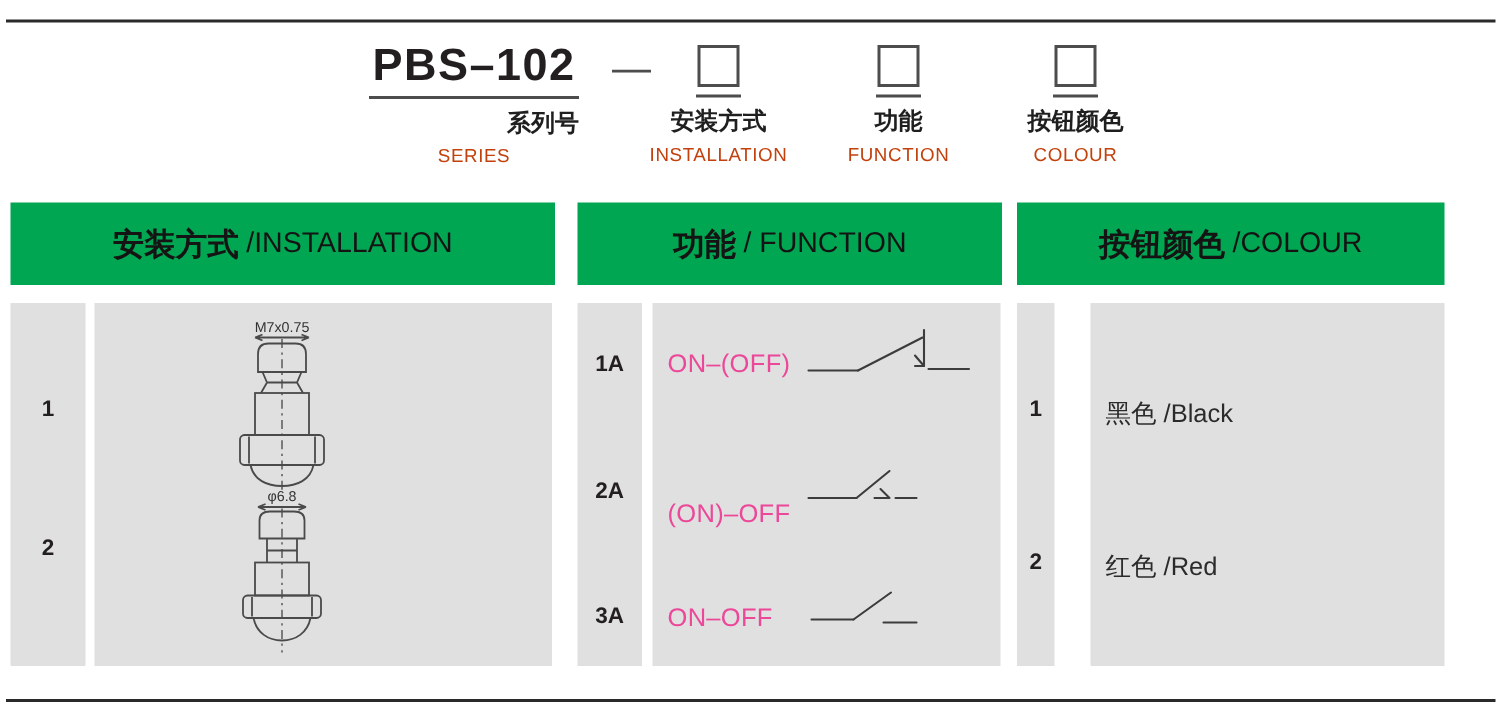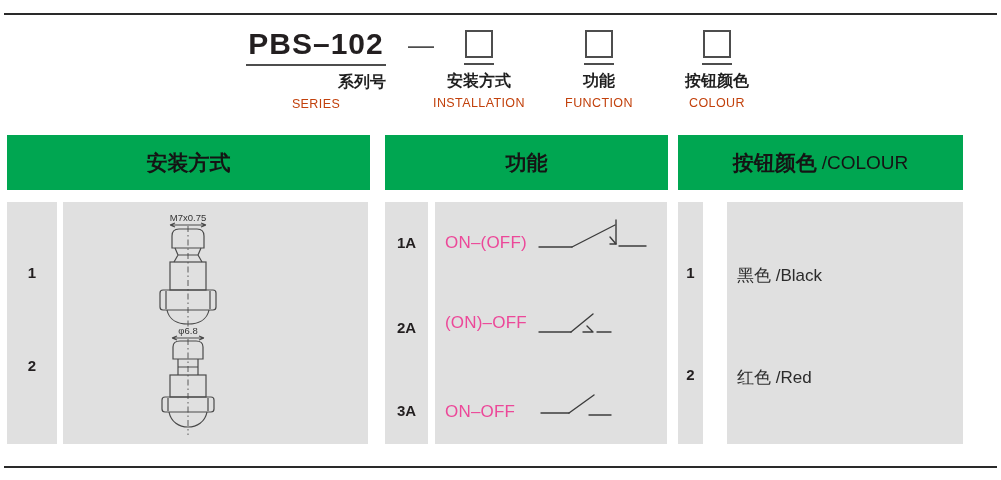--- a/index.html
+++ b/index.html
@@ -68,23 +68,25 @@
 
   <div class="code-group" style="left:657px">
     <div class="code-box"></div>
     <div class="code-underline"></div>
     <div class="cn-label">按钮颜色</div>
     <div class="en-label">COLOUR</div>
   </div>
 
   <div class="gbar" style="left:7px;width:363px">
     <span class="gcn">安装方式</span>
+    <span class="gen">/INSTALLATION</span>
   </div>
   <div class="gbar" style="left:385px;width:283px">
     <span class="gcn">功能</span>
+    <span class="gen">/ FUNCTION</span>
   </div>
   <div class="gbar" style="left:678px;width:285px">
     <span class="gcn">按钮颜色</span>
     <span class="gen">/COLOUR</span>
   </div>
 
   <div class="panel" style="left:7px;width:50px"></div>
   <div class="panel" style="left:63px;width:305px"></div>
   <div class="panel" style="left:385px;width:43px"></div>
   <div class="panel" style="left:435px;width:232px"></div>
@@ -119,21 +121,21 @@
       <path d="M19,209 C21,219 29,224 38,224 C47,224 55,219 57,209"></path>
       <line class="cl" x1="38" y1="136" x2="38" y2="232"></line>
     </g>
   </svg>
 
   <div class="rowcode" style="left:385px;width:43px;top:234px">1A</div>
   <div class="rowcode" style="left:385px;width:43px;top:319px">2A</div>
   <div class="rowcode" style="left:385px;width:43px;top:402px">3A</div>
 
   <div class="fnlabel" style="left:445px;top:233px">ON–(OFF)</div>
-  <div class="fnlabel" style="left:445px;top:313px">(ON)–OFF</div>
+  <div class="fnlabel" style="left:445px;top:333px">(ON)–OFF</div>
   <div class="fnlabel" style="left:445px;top:402px">ON–OFF</div>
 
   <svg class="sym" style="top:216px" width="112" height="34" viewBox="0 0 112 34">
     <path d="M2,31 H35"></path>
     <path d="M35,31 L78,9"></path>
     <path d="M79,4 V28"></path>
     <path d="M73,21 L79,28 M73,28 H79"></path>
     <path d="M82,30 H109"></path>
   </svg>
   <svg class="sym" style="top:310px" width="112" height="26" viewBox="0 0 112 26">

